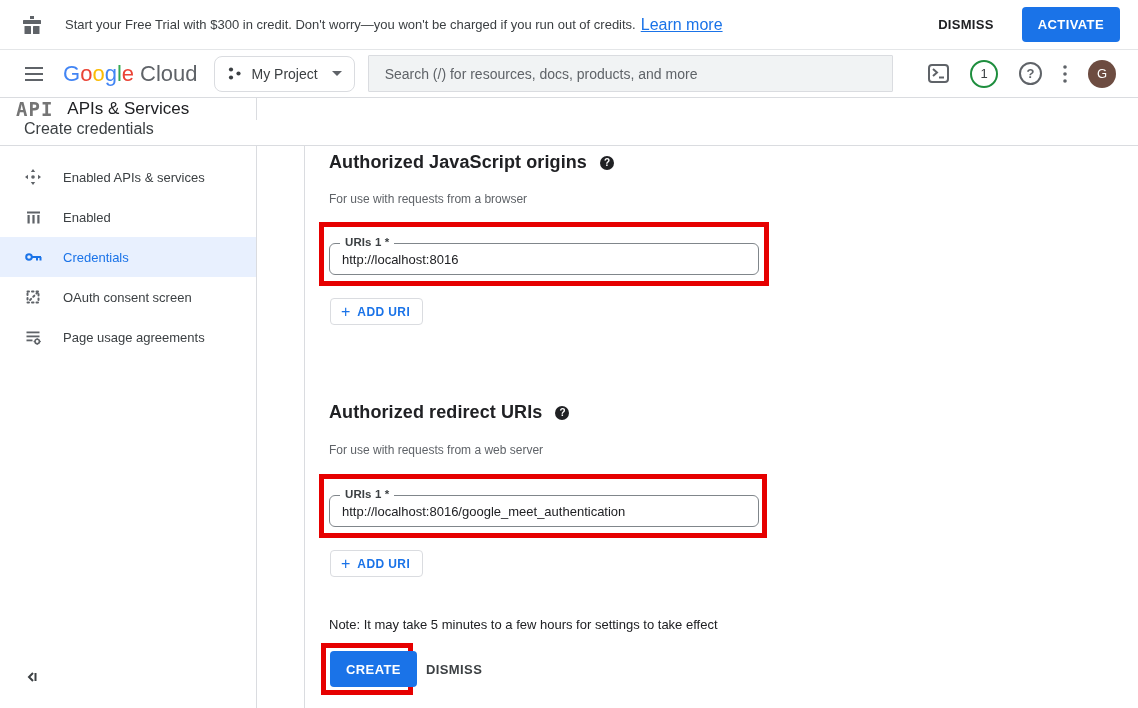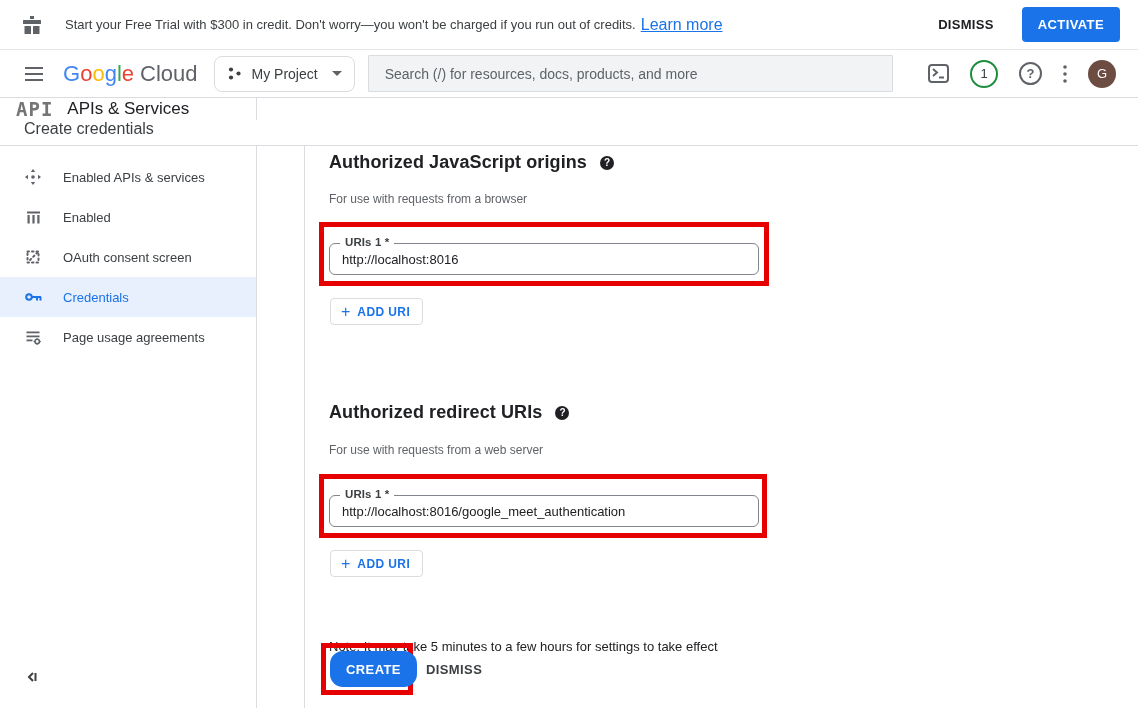--- a/index.html
+++ b/index.html
@@ -81,22 +81,22 @@
   .uri-field { position:absolute; width:430px; height:32px; border:1px solid #80868b; border-radius:6px;
                background:#fff; }
   .uri-label { position:absolute; top:-8px; left:10px; background:#fff; padding:0 5px; font-size:11.5px;
                font-weight:600; color:#3c4043; letter-spacing:.1px; }
   .uri-input { width:100%; height:100%; border:none; outline:none; background:transparent; padding:0 12px;
                font-size:13px; color:#202124; font-family:inherit; border-radius:6px; }
   .add-uri-btn { position:absolute; height:27px; display:inline-flex; align-items:center; gap:7px;
                  border:1px solid #dadce0; border-radius:4px; background:#fff; padding:0 12px 0 10px; cursor:pointer; font-family:inherit; }
   .add-plus { color:#1a73e8; font-size:16px; font-weight:400; line-height:1; }
   .add-label { color:#1a73e8; font-size:12px; font-weight:700; letter-spacing:.4px; }
-  .note-text { position:absolute; font-size:13px; color:#202124;margin-top:22px; }
-  .create-btn { position:absolute; height:36px; background:#1a73e8; color:#fff; border:none; border-radius:13px;
+  .note-text { position:absolute; font-size:13px; color:#202124; }
+  .create-btn { position:absolute; height:36px; background:#1a73e8; color:#fff; border:none; border-radius:4px;
                 font-size:13px; font-weight:700; letter-spacing:.4px; padding:0 16px; cursor:pointer; font-family:inherit; }
   .cancel-btn { position:absolute; height:36px; background:none; border:none; font-size:13px; font-weight:600;
                 color:#3c4043; letter-spacing:.4px; cursor:pointer; font-family:inherit; display:flex; align-items:center; }
 </style>
 </head>
 <body>
 
 <div class="page">
 
   <div class="banner">
@@ -210,39 +210,39 @@
             <g fill="#5f6368">
           <rect x="1" y="1.5" width="13" height="2"></rect>
           <rect x="1.5" y="5" width="2.2" height="8.5"></rect>
               <rect x="6.4" y="5" width="2.2" height="8.5"></rect>
               <rect x="11.3" y="5" width="2.2" height="8.5"></rect>
         </g>
           </svg>
       </span>
       <span class="nav-label">Enabled</span>
     </div>
-    <div class="nav-item">
-      <span class="nav-icon">
-        <svg width="14" height="14" viewBox="0 0 14 14" fill="none" stroke="#5f6368" stroke-width="2" stroke-dasharray="1.5 3" stroke-linecap="round">
-          <rect x="1.5" y="1.5" width="11" height="11"></rect>
-            <line x1="11.5" y1="2.5" x2="2.5" y2="11.5"></line>
-        </svg>
-      </span>
-      <span class="nav-label">OAuth consent screen</span>
-    </div>
     <div class="nav-item selected">
       <span class="nav-icon">
         <svg width="17" height="10" viewBox="0 0 17 10" fill="none" stroke="#1a73e8" stroke-width="2">
           <circle cx="4" cy="5" r="2.8"></circle>
             <line x1="7" y1="5" x2="16" y2="5"></line>
           <line x1="12" y1="5" x2="12" y2="8.5"></line>
             <line x1="15.5" y1="5" x2="15.5" y2="8.5"></line>
         </svg>
       </span>
       <span class="nav-label">Credentials</span>
+    </div>
+    <div class="nav-item">
+      <span class="nav-icon">
+        <svg width="14" height="14" viewBox="0 0 14 14" fill="none" stroke="#5f6368" stroke-width="2" stroke-dasharray="1.5 3" stroke-linecap="round">
+          <rect x="1.5" y="1.5" width="11" height="11"></rect>
+            <line x1="11.5" y1="2.5" x2="2.5" y2="11.5"></line>
+        </svg>
+      </span>
+      <span class="nav-label">OAuth consent screen</span>
     </div>
     <div class="nav-item">
       <span class="nav-icon">
         <svg width="15" height="15" viewBox="0 0 15 15">
             <g fill="#5f6368">
           <rect x="0.5" y="1.5" width="13" height="1.8"></rect>
               <rect x="0.5" y="5.5" width="13" height="1.8"></rect>
               <rect x="0.5" y="9.5" width="6" height="1.8"></rect>
           <circle cx="11.2" cy="11.5" r="2.2" fill="none" stroke="#5f6368" stroke-width="1.6"></circle>
           <rect x="10.6" y="8.2" width="1.2" height="1.6"></rect>

